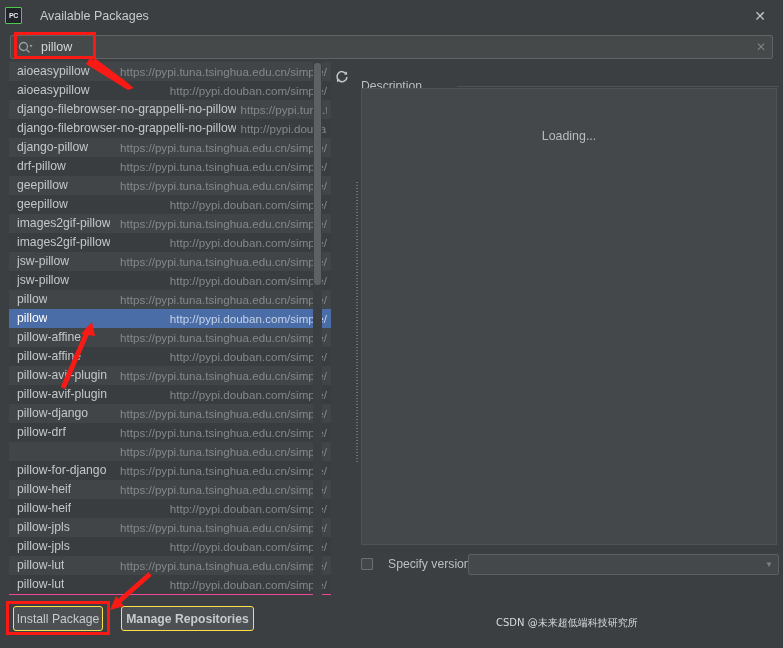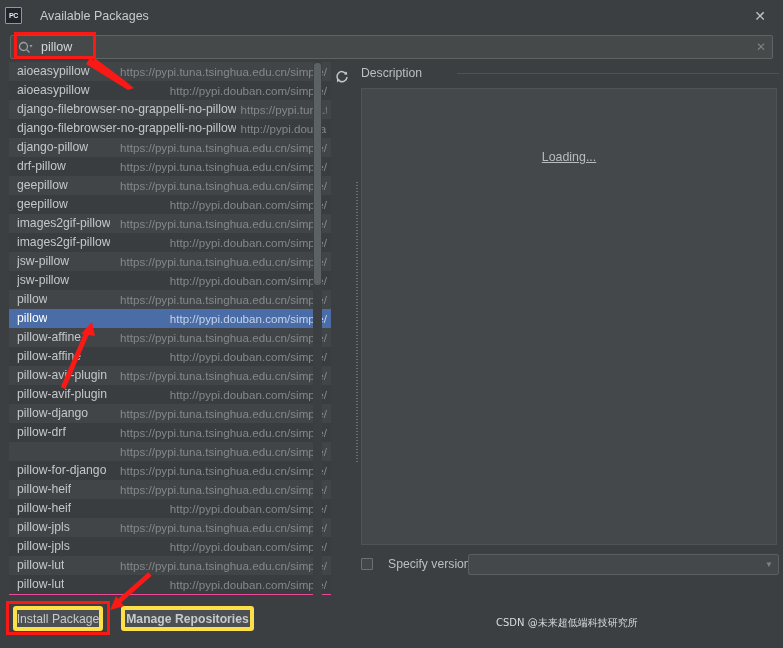--- a/index.html
+++ b/index.html
@@ -135,35 +135,35 @@
     position: absolute; left: 1px; top: 120px; width: 2px; height: 280px;
     background-image: repeating-linear-gradient(
       to bottom, #6a6f72 0px, #6a6f72 1px, transparent 1px, transparent 3px);
   }
 
   
   .right-panel {
     position: absolute; left: 361px; top: 0; width: 418px; height: 533px;
   }
   .desc-header {
-    position: absolute; left: 0; top: 3px; width: 418px; height: 16px;
+    position: absolute; left: 0; top: 16px; width: 418px; height: 16px;
     display: flex; align-items: center; gap: 29px;
   }
   .desc-title {
     font-size: 12.2px; color: #bcbfc1; padding-right: 6px; white-space: nowrap;
   }
   .desc-rule { flex: 1 1 auto; height: 1px; background: #4f5355; }
   .desc-box {
     position: absolute; left: 0; top: 26px; width: 416px; height: 457px;
     background: #45484a;
     border: 1px solid #4f5355;
     display: flex; align-items: flex-start; justify-content: center;
   }
   .desc-loading {
-    font-size: 12.4px; color: #b9bcbe; margin-top: 61px; text-decoration: underline;
+    font-size: 12.4px; color: #b9bcbe; margin-top: 40px;
   }
 
   
   .opt-row {
     position: absolute; left: 0; width: 418px; height: 22px;
     display: flex; align-items: center; gap: 9px;
   }
   .opt-row.r1 { top: 491px; }
   .opt-row.r2 { top: 519px; }
   .checkbox {
@@ -191,21 +191,21 @@
   }
 
   
   .bottom-bar {
     position: absolute; left: 0; top: 597px; width: 783px; height: 51px;
     background: #3c3f41;
   }
   .btn {
     position: absolute; top: 9px; height: 25px;
     background: #4c5052;
-    border: 4px solid #fde047;
+    border: 1px solid #fde047;
     border-radius: 3px;
     color: #c8cbcd; font-size: 12.2px;
     display: flex; align-items: center; justify-content: center;
     cursor: pointer;
     font-family: "Liberation Sans", sans-serif;
     white-space: nowrap;
   }
   .btn-install { left: 13px; width: 90px; }
   .btn-manage  { left: 121px; width: 133px; font-weight: bold; }
 

